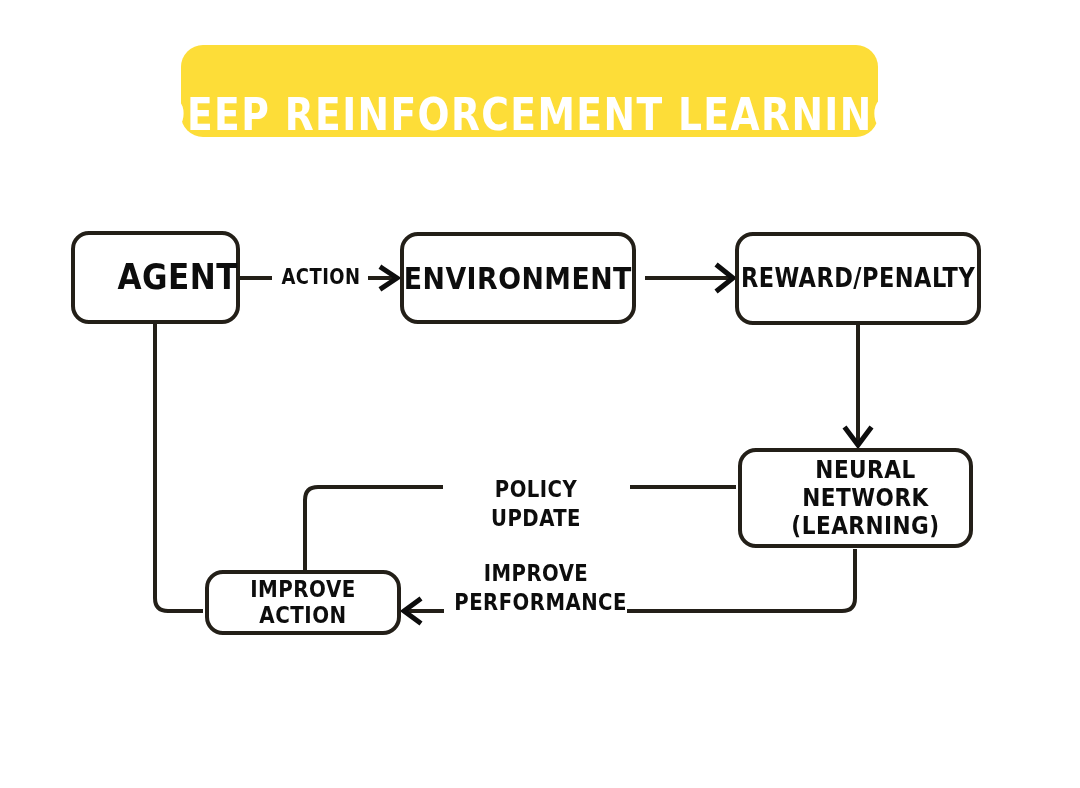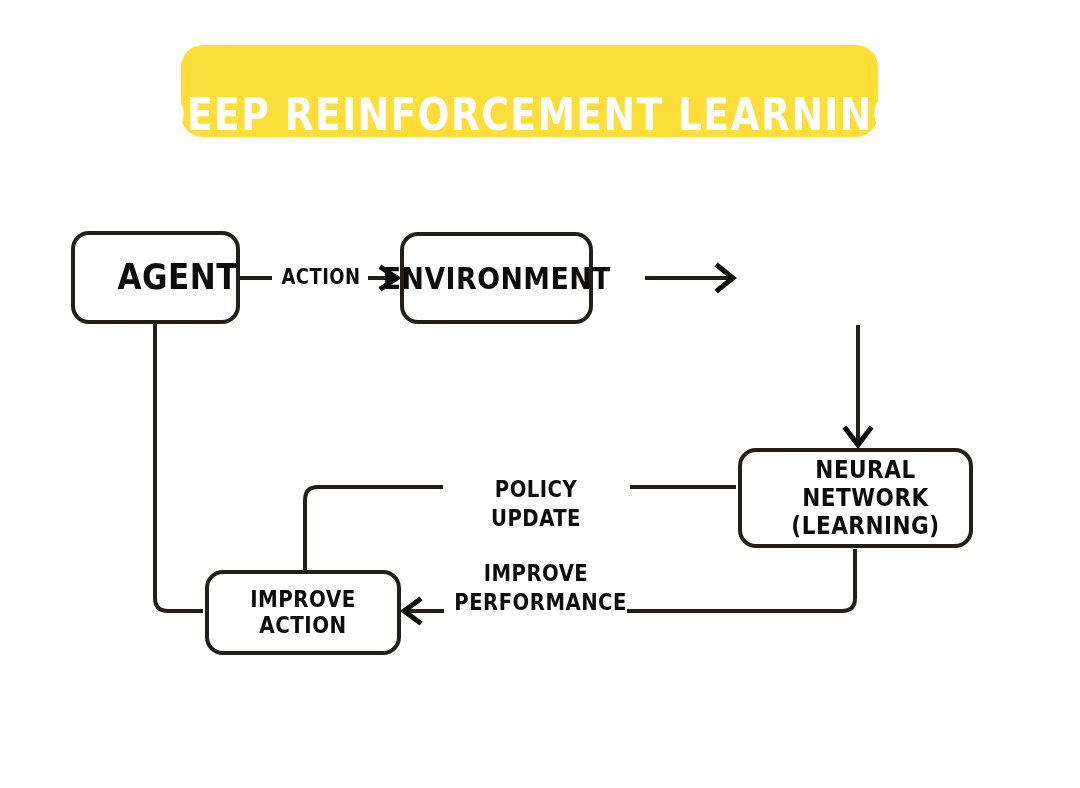--- a/index.html
+++ b/index.html
@@ -64,30 +64,30 @@
     color: #0d0d0d;
     line-height: 1.12;
     letter-spacing: 0.5px;
     transform: scaleX(0.96);
     white-space: pre-line;
   }
 
   #node-agent        { left: 71px;  top: 231px; width: 169px; height: 93px; padding-left: 45px; }
   #node-agent .node-label { font-size: 36px; }
 
-  #node-environment  { left: 400px; top: 232px; width: 193px; height: 92px; }
+  #node-environment  { left: 400px; top: 232px; width: 236px; height: 92px; }
   #node-environment .node-label { font-size: 31px; }
 
   #node-reward       { left: 735px; top: 232px; width: 246px; height: 93px; }
   #node-reward .node-label { font-size: 26px; }
 
   #node-neural       { left: 738px; top: 448px; width: 235px; height: 100px; padding-left: 20px; }
   #node-neural .node-label { font-size: 25px; }
 
-  #node-improve      { left: 205px; top: 570px; width: 196px; height: 85px; justify-content: center; }
+  #node-improve      { left: 205px; top: 570px; width: 196px; height: 65px; justify-content: center; }
   #node-improve .node-label { font-size: 23px; }
 
   
   .edge-label {
     position: absolute;
     font-family: "Liberation Sans Narrow", "DejaVu Sans Condensed", "Liberation Sans", sans-serif;
     font-weight: 700;
     color: #0d0d0d;
     letter-spacing: 0.5px;
     transform: scaleX(0.95);
@@ -167,20 +167,23 @@
   </svg>
 
   <div class="node" id="node-agent">
     <span class="node-label">AGENT</span>
   </div>
 
   <div class="node" id="node-environment">
     <span class="node-label">ENVIRONMENT</span>
   </div>
 
+  <div class="node" id="node-reward">
+    <span class="node-label">REWARD/PENALTY</span>
+  </div>
 
   <div class="node" id="node-neural">
     <span class="node-label">NEURAL NETWORK
 (LEARNING)</span>
   </div>
 
   <div class="node" id="node-improve">
     <span class="node-label">IMPROVE ACTION</span>
   </div>
 

